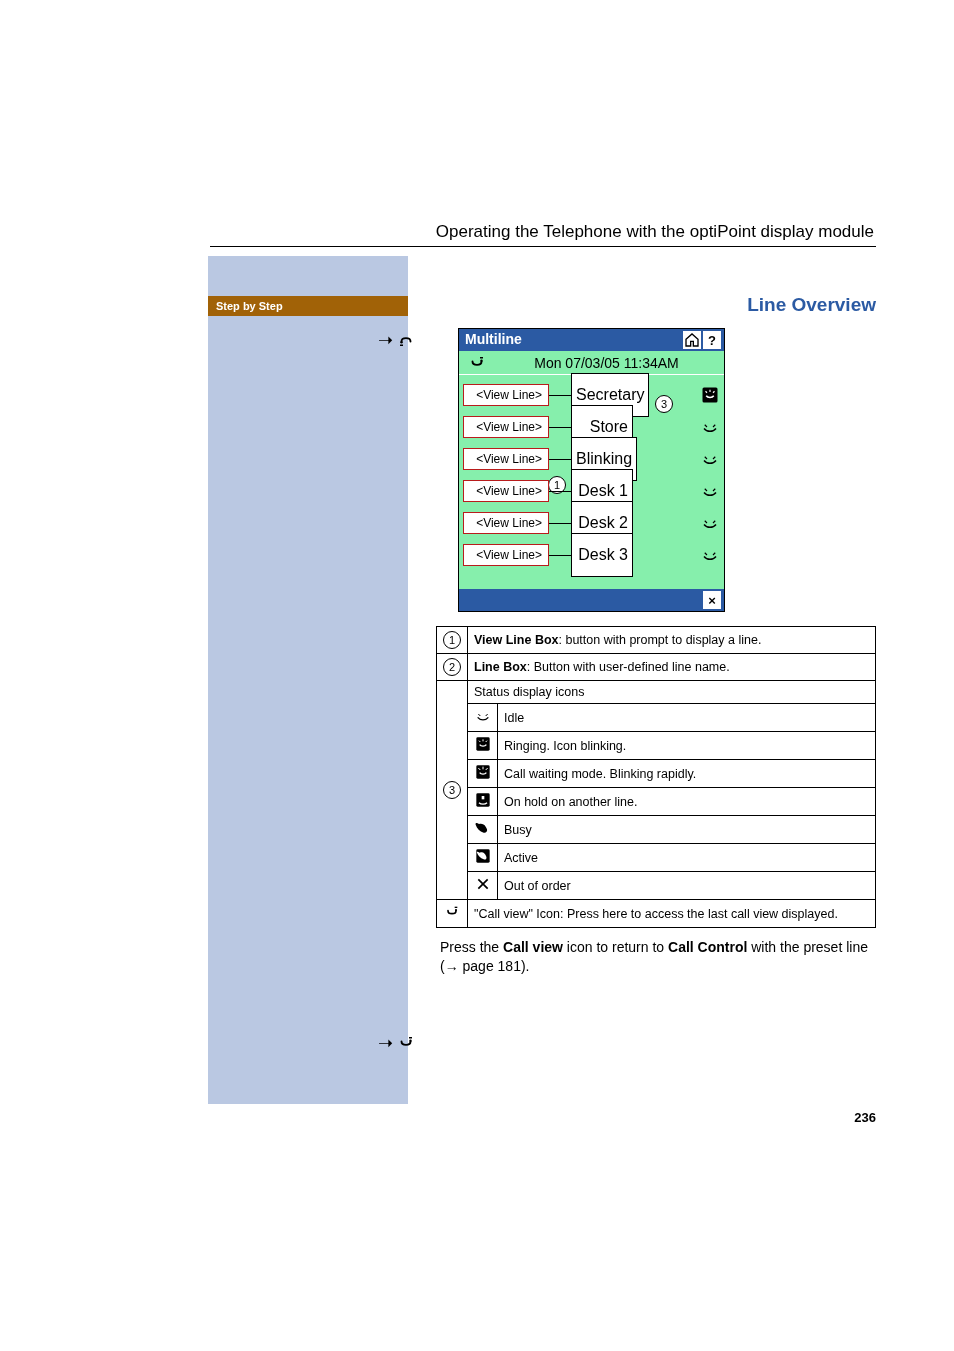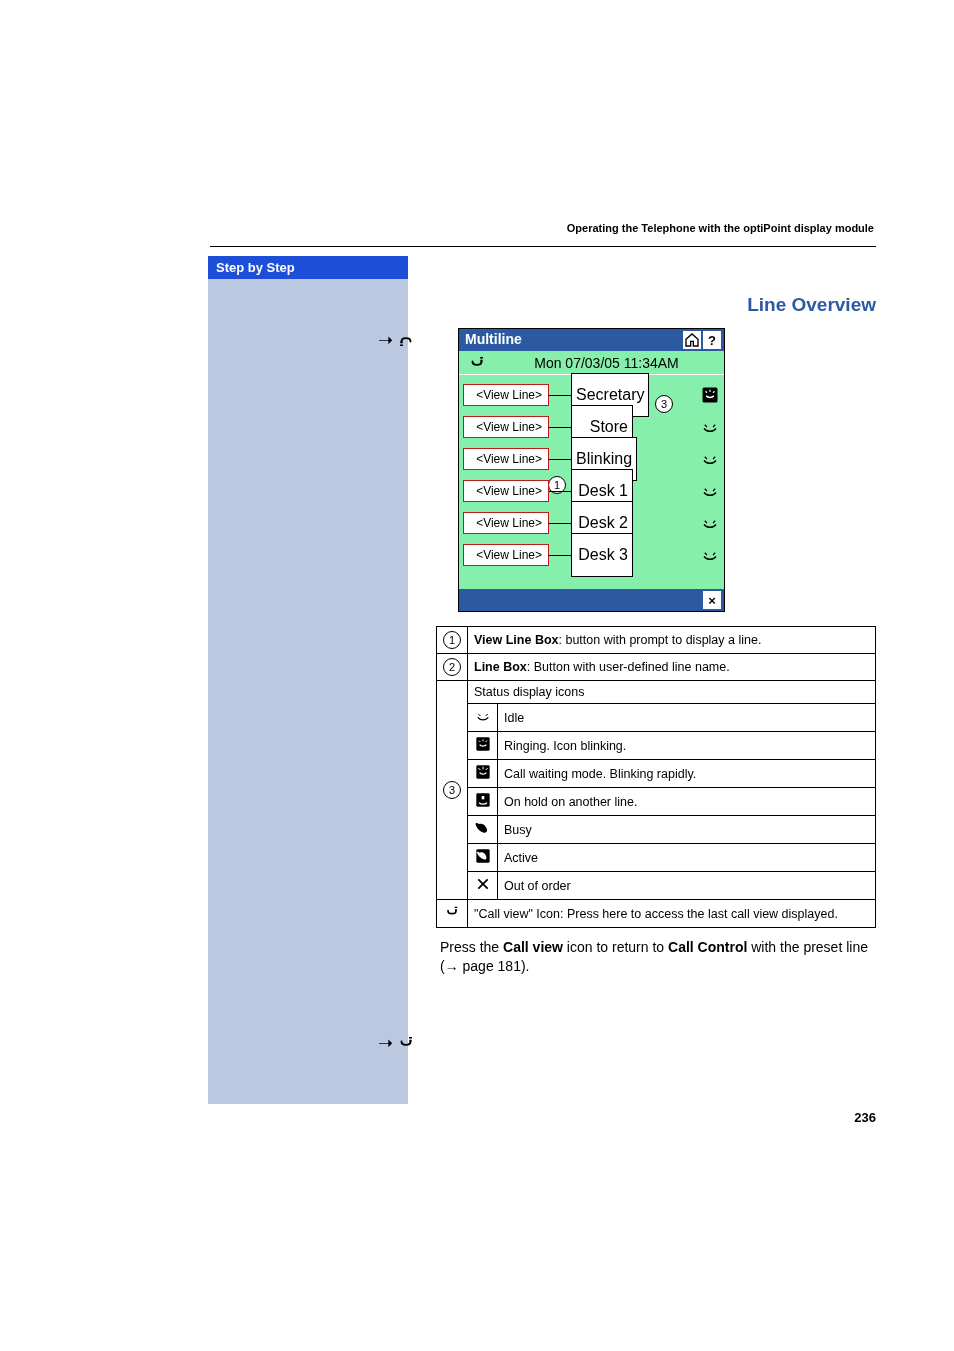--- a/index.html
+++ b/index.html
@@ -13,45 +13,46 @@
   .page {
     position: relative;
     width: 954px;
     height: 1351px;
     padding: 220px 60px 40px 60px;
   }
   .header-text {
     position: absolute;
     top: 222px;
     right: 80px;
-    font-size: 11px;
-    font-weight: bold;
+    font-size: 17px;
+    font-weight: normal;
     text-align: center;
   }
   .header-rule {
     position: absolute;
     top: 246px;
     left: 210px;
     right: 78px;
     border-top: 1px solid #000;
   }
   .sidebar {
     position: absolute;
     left: 208px;
     top: 256px;
     width: 200px;
     height: 848px;
     background: #bac8e2;
   }
   .sidebar-title {
-    background: #1d4ed8;
+    background: #a16207;
     color: #fff;
     font-weight: bold;
-    font-size: 13px;
+    font-size: 11px;
     padding: 4px 8px;
+    margin-top: 40px;
   }
   .content {
     position: absolute;
     left: 420px;
     top: 260px;
     right: 78px;
   }
   .main-left-col {
     position: absolute;
     left: 345px;

